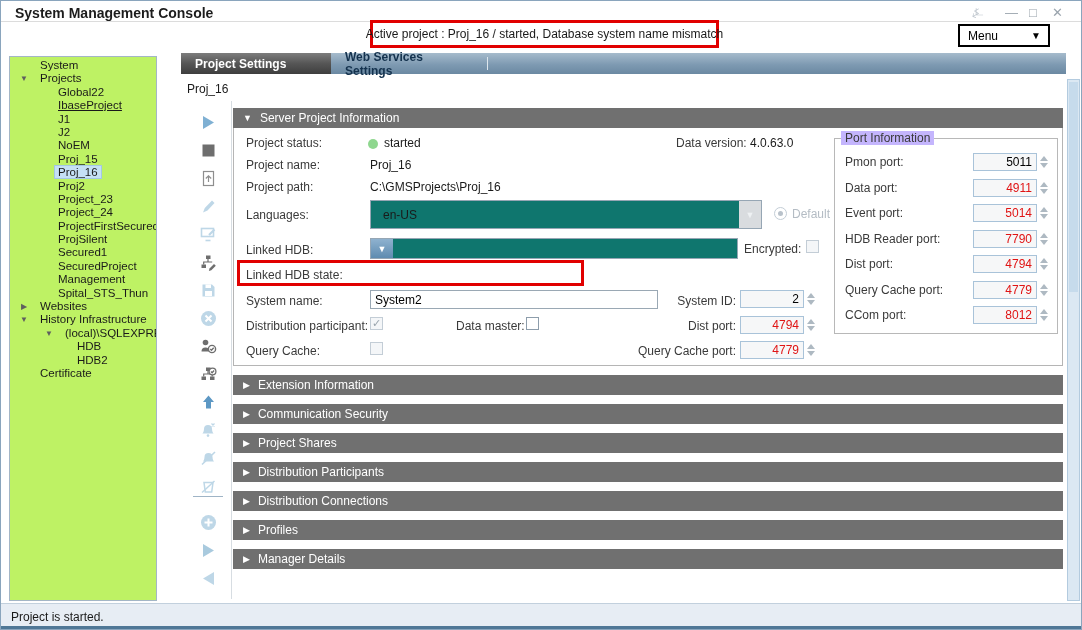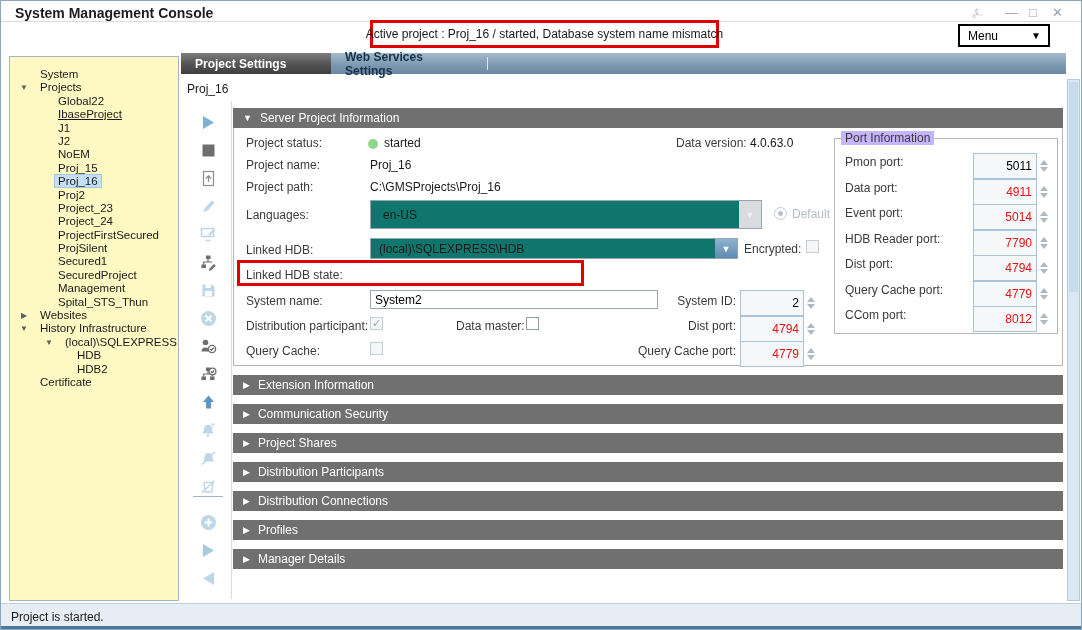--- a/index.html
+++ b/index.html
@@ -26,22 +26,22 @@
   
   .tabbar{position:absolute;left:180px;top:52px;width:885px;height:21px;
           background:linear-gradient(180deg,#a6bbcc 0%,#7e9ab2 55%,#6b89a2 100%);
           display:flex;align-items:stretch;}
   .tab{display:flex;align-items:center;padding:0 14px;font-size:12px;font-weight:bold;cursor:default;}
   .tab.active{background:linear-gradient(180deg,#7d7d7d 0%,#565656 50%,#3e3e3e 100%);color:#fff;width:122px;}
   .tab.inactive{color:#14324e;width:120px;}
   .tabsep{width:1px;height:13px;background:#dde6ed;margin:4px 0 0 8px;}
 
   
-  .tree-panel{position:absolute;left:8px;top:55px;width:170px;height:545px;border:1px solid #a4b6c6;
-              background:#fef9c3;box-sizing:border-box;overflow:hidden;padding-top:11px;}
+  .tree-panel{position:absolute;left:8px;top:55px;width:148px;height:545px;border:1px solid #a4b6c6;
+              background:#bef264;box-sizing:border-box;overflow:hidden;padding-top:2px;}
   .trow{position:relative;height:13.4px;line-height:13.4px;font-size:11.5px;color:#1a1a1a;white-space:nowrap;}
   .trow .arr{position:absolute;width:20px;text-align:center;font-size:8px;color:#5f5f5f;top:0;}
   .trow .lbl{padding:0 3px;}
   .trow.sel .lbl{background:#c5e0f5;outline:1px solid #a3c7e4;}
 
   
   #toolbar{position:absolute;left:190px;top:0;width:36px;height:600px;}
   .tbtn{position:absolute;left:5px;width:24px;height:24px;display:flex;align-items:center;justify-content:center;}
   .tsep{position:absolute;left:2px;width:30px;height:1px;background:#9fb4c6;}
   .vdivider{position:absolute;left:230px;top:100px;width:1px;height:498px;background:#d7dde2;}
@@ -74,21 +74,21 @@
   .cb{position:absolute;width:13px;height:13px;border:1px solid #8d9dab;background:#fff;box-sizing:border-box;
       font-size:11px;line-height:11px;text-align:center;color:#98a3ac;}
   .cb.dis{border-color:#c3cdd6;background:#f4f6f8;}
   .cb.checked::after{content:"\2713";position:relative;top:0px;}
   .radio{position:absolute;width:13px;height:13px;border:1px solid #c3cdd6;border-radius:50%;background:#fff;box-sizing:border-box;}
   .radio.on::after{content:"";position:absolute;left:3px;top:3px;width:5px;height:5px;border-radius:50%;background:#b9c2cb;}
   .dimtxt{color:#b4bcc4;}
 
   
   .spin{position:absolute;display:flex;align-items:center;}
-  .spinbox{border:1px solid #a9c3d9;background:#f6f7f8;height:26px;display:flex;align-items:center;
+  .spinbox{border:1px solid #a9c3d9;background:#f6f7f8;height:18px;display:flex;align-items:center;
            justify-content:flex-end;padding-right:4px;font-size:12px;box-sizing:border-box;}
   .arrs{width:11px;height:18px;display:flex;flex-direction:column;justify-content:center;align-items:center;margin-left:1px;}
   .tri-up{width:0;height:0;border-left:4px solid transparent;border-right:4px solid transparent;border-bottom:5px solid #aeb9c2;margin-bottom:2px;}
   .tri-down{width:0;height:0;border-left:4px solid transparent;border-right:4px solid transparent;border-top:5px solid #aeb9c2;}
 
   
   .portgroup{position:absolute;left:600px;top:10px;width:222px;height:194px;border:1px solid #b8b8b8;}
   .portgroup .legend{position:absolute;top:-8px;left:6px;background:#c4b5fd;padding:0 4px;font-size:12px;color:#3a3a3a;}
   .prow{position:absolute;left:0;right:8px;height:18px;}
   .prow .plabel{position:absolute;left:10px;top:2px;font-size:12px;color:#3a3a3a;white-space:nowrap;}
@@ -301,21 +301,20 @@
     <span class="flabel" style="left:12px;top:80px;">Languages:</span>
     <div class="combo" style="left:136px;top:72px;width:392px;height:29px;">
       <span class="txt">en-US</span>
       <span class="btn gray">▼</span>
     </div>
     <span class="radio on" style="left:540px;top:79px;"></span>
     <span class="flabel dimtxt" style="left:558px;top:79px;">Default</span>
 
     <span class="flabel" style="left:12px;top:115px;">Linked HDB:</span>
     <div class="combo" style="left:136px;top:110px;width:368px;height:21px;">
-      <span class="txt" style="padding-left:8px;">(local)\SQLEXPRESS\HDB</span>
       <span class="btn blue">▼</span>
     </div>
     <span class="flabel" style="left:510px;top:114px;">Encrypted:</span>
     <span class="cb dis" style="left:572px;top:112px;"></span>
 
     <span class="flabel" style="left:12px;top:140px;">Linked HDB state:</span>
 
     <span class="flabel" style="left:12px;top:166px;">System name:</span>
     <input class="tinput" style="left: 136px; top: 162px; width: 288px;" value="System2">
     <span class="flabel" style="left:430px;top:166px;width:72px;text-align:right;">System ID:</span>

